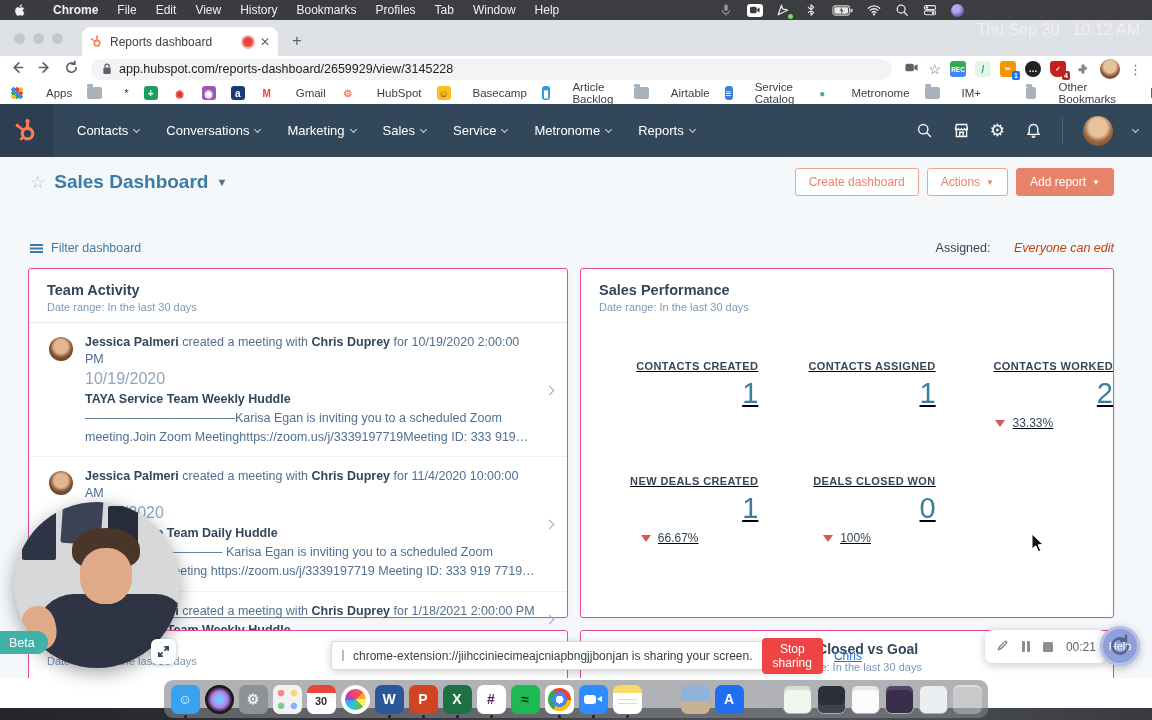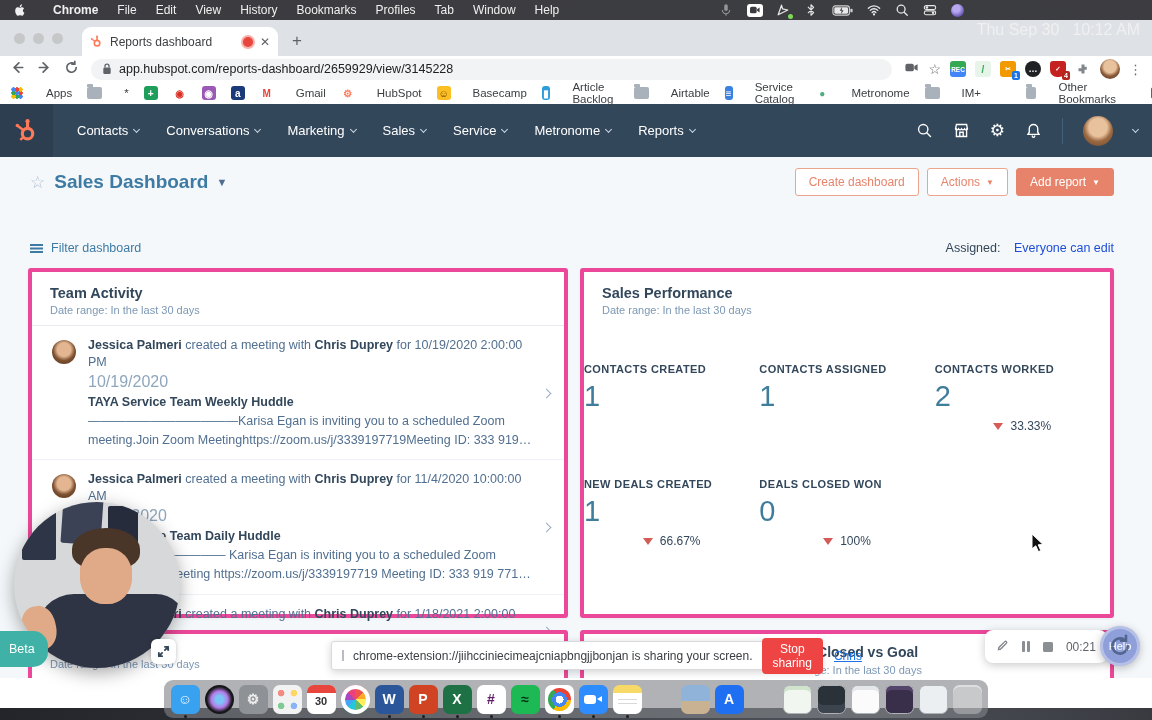--- a/index.html
+++ b/index.html
@@ -90,45 +90,45 @@
   .btn { font-size:12px; border-radius:3px; padding:6px 13px; display:flex; align-items:center; gap:6px; cursor:pointer; }
   .btn.outline { border:1px solid #eba58d; color:#e8836b; background:#fff; }
   .btn.solid { background:#e8836b; color:#fff; border:1px solid #e8836b; }
   .btn .bcaret { font-size:8px; }
 
   .filter-row { position:absolute; top:84px; left:30px; right:38px; display:flex; align-items:center; font-size:12.5px; }
   .filter-left { display:flex; align-items:center; gap:8px; color:#3e7ba4; cursor:pointer; }
   .filter-ic { width:13px; height:10px; position:relative; }
   .filter-ic::before { content:""; position:absolute; left:0; right:0; top:1px; height:1.5px; background:#3e7ba4; box-shadow:0 3.5px 0 #3e7ba4, 0 7px 0 #3e7ba4; }
   .assigned { margin-left:auto; color:#33475b; }
-  .assigned a { color:#1d4ed8; text-decoration:none; margin-left:10px; }
+  .assigned a { color:#c2410c; text-decoration:none; margin-left:20px;font-style:italic; }
 
   .cards { position:absolute; top:111px; left:28px; right:38px; display:flex; gap:12px; }
-  .card { background:#fff; border:4px solid #ec4899; border-radius:3px; box-shadow:0 1px 3px rgba(0,0,0,.05); }
+  .card { background:#fff; border:1px solid #ec4899; border-radius:3px; box-shadow:0 1px 3px rgba(0,0,0,.05); }
   .card.team { width:540px; height:350px; }
   .card.perf { flex:1; height:350px; }
   .card-head { padding:13px 18px 9px; border-bottom:1px solid #e7ebf0; }
   .card-title { font-size:14.5px; font-weight:bold; color:#33475b; }
   .card-date { font-size:11px; color:#7c98b6; margin-top:3px; }
 
   .act-item { display:flex; align-items:flex-start; padding:11px 14px 10px 10px; border-bottom:1px solid #eef1f5; }
   .act-item:last-child { border-bottom:none; }
   .avatar-xs { width:24px; height:24px; border-radius:50%; flex:none; margin:3px 12px 0 10px;
     background:radial-gradient(circle at 50% 40%, #e3b691 0 36%, #7e5233 58%, #553218 100%); }
   .act-body { flex:1; min-width:0; }
   .act-line1 { font-size:12.5px; color:#516f90; line-height:1.35; }
   .act-line1 b { color:#33475b; }
   .act-date { font-size:16px; color:#8fa6bd; margin-top:2px; }
   .act-title { font-size:12.5px; font-weight:bold; color:#33475b; margin-top:4px; }
   .act-preview { font-size:12.5px; color:#516f90; line-height:1.5; margin-top:3px;
     display:-webkit-box; -webkit-line-clamp:2; -webkit-box-orient:vertical; overflow:hidden; }
   .act-chev { align-self:center; width:7px; height:7px; border-right:1.6px solid #99acc2; border-top:1.6px solid #99acc2; transform:rotate(45deg); margin-left:8px; flex:none; }
 
   .metrics { display:grid; grid-template-columns:1fr 1fr 1fr; row-gap:45px; margin-top:38px; }
-  .metric { text-align:left; }
+  .metric { text-align:right;text-decoration:underline; }
   .m-label { font-size:11px; font-weight:bold; color:#33475b; letter-spacing:.4px; }
   .m-value { font-size:29px; color:#3f7d9c; margin-top:5px; }
   .m-delta { display:flex; align-items:center; justify-content:center; gap:7px; margin-top:6px; }
   .tri { width:0; height:0; border-left:5.5px solid transparent; border-right:5.5px solid transparent; border-top:7px solid #d45b56; }
   .m-delta span { font-size:12px; color:#33475b; }
 
   .bottom-cards { position:absolute; top:473px; left:28px; right:38px; display:flex; gap:12px; height:120px; }
   .card.bleft { width:540px; padding:24px 18px 0; }
   .card.bright { flex:1; padding:10px 18px 0; text-align:center; }
   .b-date { font-size:11px; color:#7c98b6; }
@@ -138,21 +138,21 @@
   
   .webcam { position:absolute; left:14px; top:502px; width:166px; height:166px; border-radius:50%; overflow:hidden;
     z-index:60; box-shadow:0 5px 18px rgba(0,0,0,.35); background:#d7d8da; }
   .wc-frame1 { position:absolute; left:8px; top:6px; width:34px; height:52px; background:#2e3547; border-radius:2px; }
   .wc-frame2 { position:absolute; left:48px; top:-4px; width:40px; height:46px; background:#3b4256; border-radius:2px; transform:rotate(4deg); }
   .wc-frame3 { position:absolute; left:94px; top:4px; width:30px; height:40px; background:#262c3c; border-radius:2px; }
   .wc-body { position:absolute; left:22px; top:92px; width:150px; height:110px; background:#2e3444; border-radius:38px 30px 0 0; }
   .wc-face { position:absolute; left:66px; top:38px; width:52px; height:64px; background:#e0a987; border-radius:46%; }
   .wc-hair { position:absolute; left:58px; top:26px; width:68px; height:42px; background:#4a3628; border-radius:50% 50% 40% 40%; }
   .wc-hand { position:absolute; left:8px; top:104px; width:34px; height:44px; background:#e0a987; border-radius:45%; transform:rotate(-12deg); }
-  .beta-tag { position:absolute; left:0; top:631px; height:36px; padding:0 13px 0 9px; background:#3fb1a7; color:#fff;
+  .beta-tag { position:absolute; left:0; top:631px; height:23px; padding:0 13px 0 9px; background:#3fb1a7; color:#fff;
     font-size:12.5px; display:flex; align-items:center; border-radius:0 15px 15px 0; z-index:61; }
   .expand-btn { position:absolute; left:151px; top:639px; width:25px; height:25px; background:#fff; border-radius:6px;
     display:flex; align-items:center; justify-content:center; z-index:62; box-shadow:0 1px 4px rgba(0,0,0,.25); }
   .expand-btn svg { width:13px; height:13px; stroke:#33475b; stroke-width:2; fill:none; stroke-linecap:round; }
 
   .sharebar { position:absolute; left:331px; top:641px; width:490px; height:29px; background:#fff; border:1px solid #d8dade;
     border-radius:3px; box-shadow:0 2px 8px rgba(0,0,0,.18); display:flex; align-items:center; gap:9px; padding:0 10px; z-index:70; }
   .drag-handle { width:6px; height:11px; border-left:1.5px solid #b9bcc2; border-right:1.5px solid #b9bcc2; }
   .share-text { font-size:12px; color:#3c4043; white-space:nowrap; }
   .stop-btn { background:#ef4444; color:#fff; font-size:12px; padding:4px 11px; border-radius:4px; border:none; }

